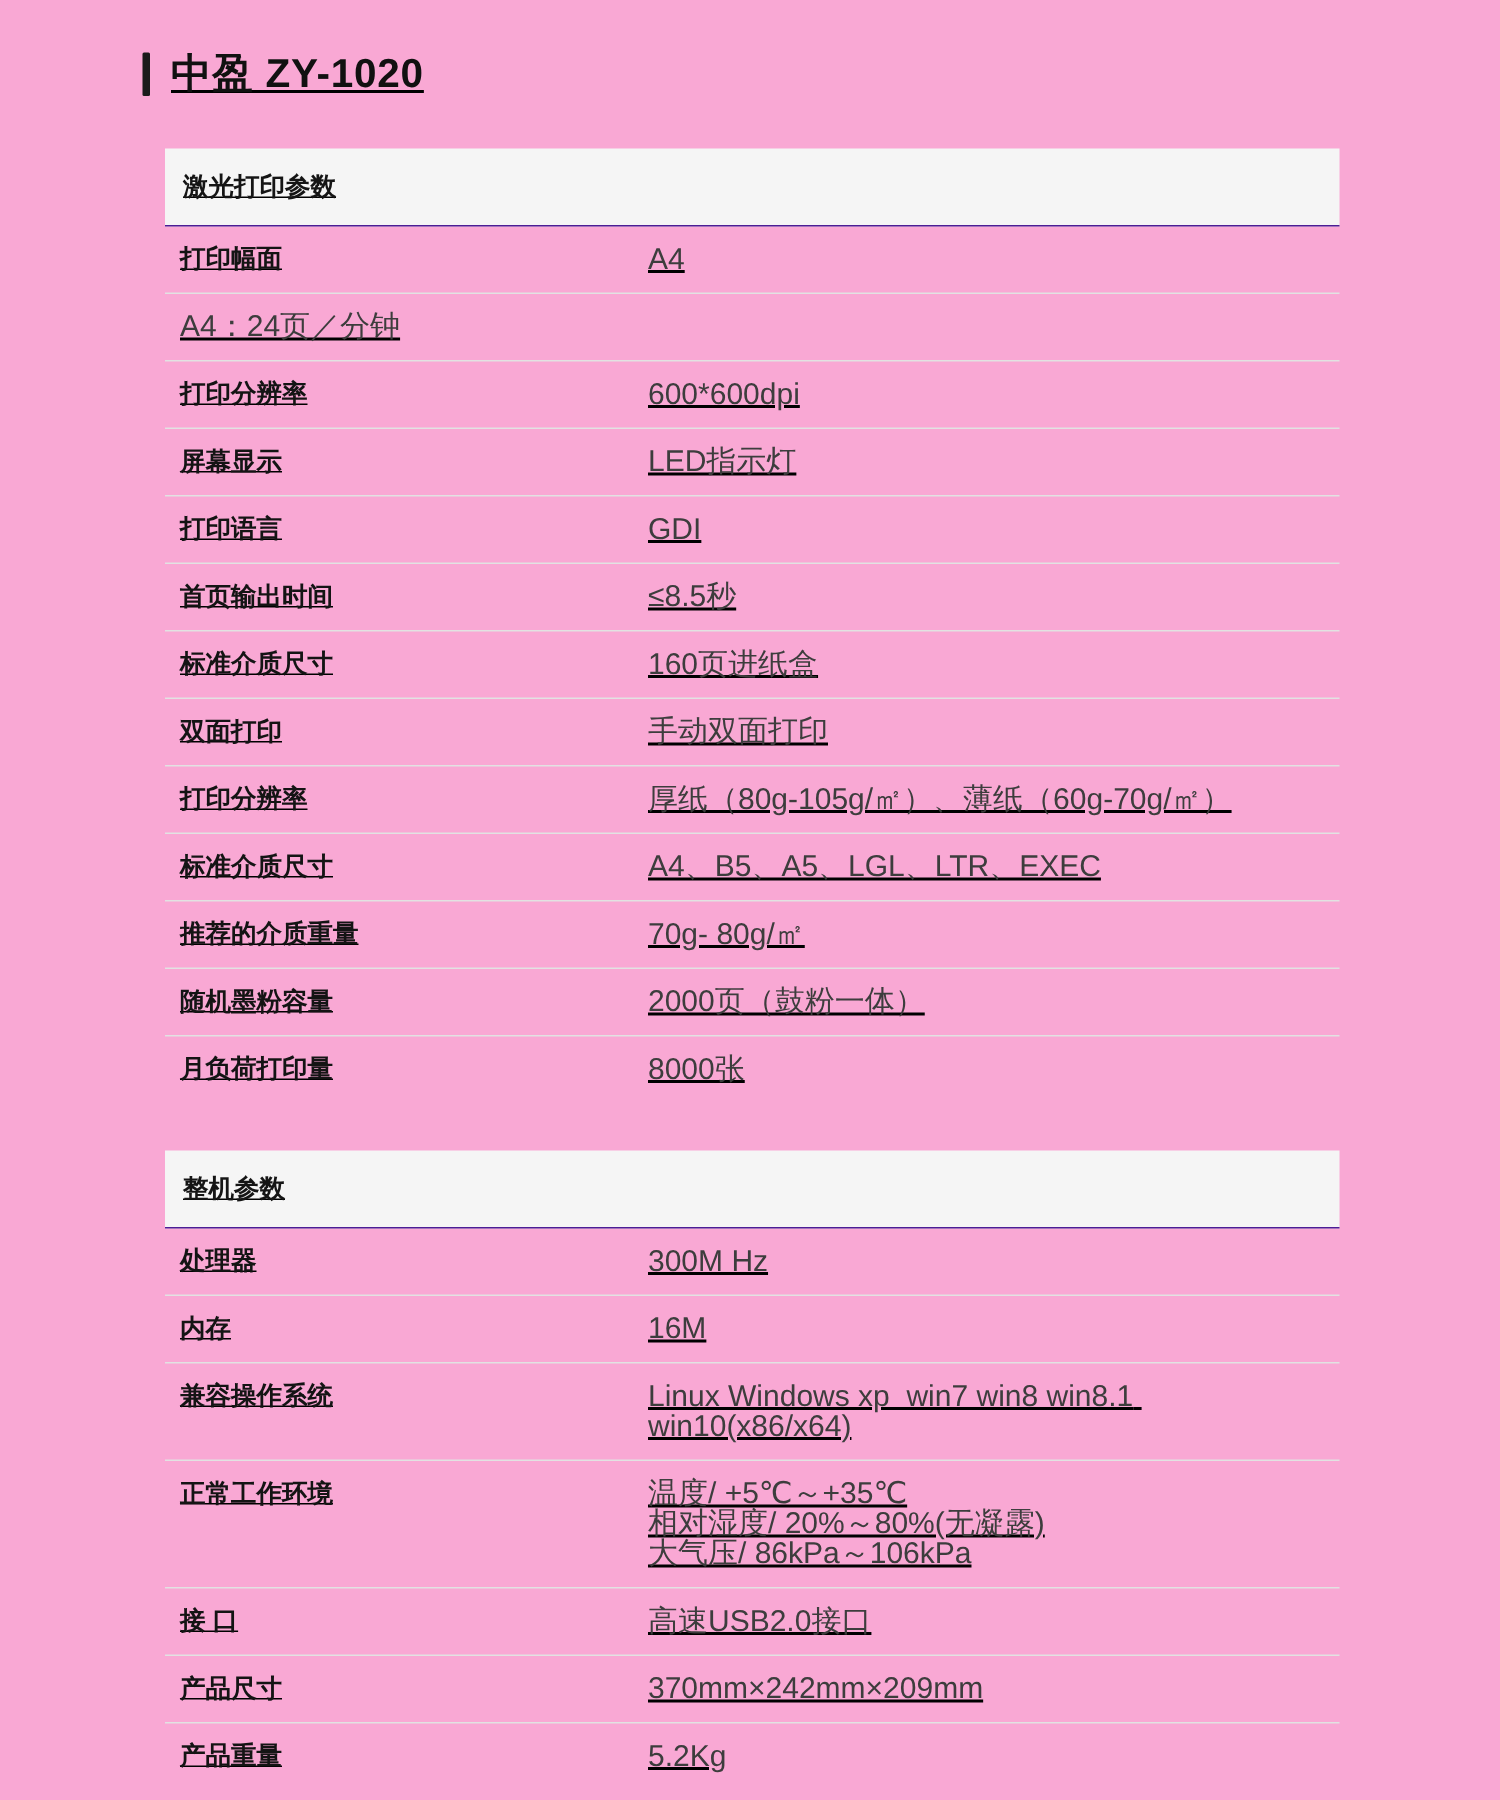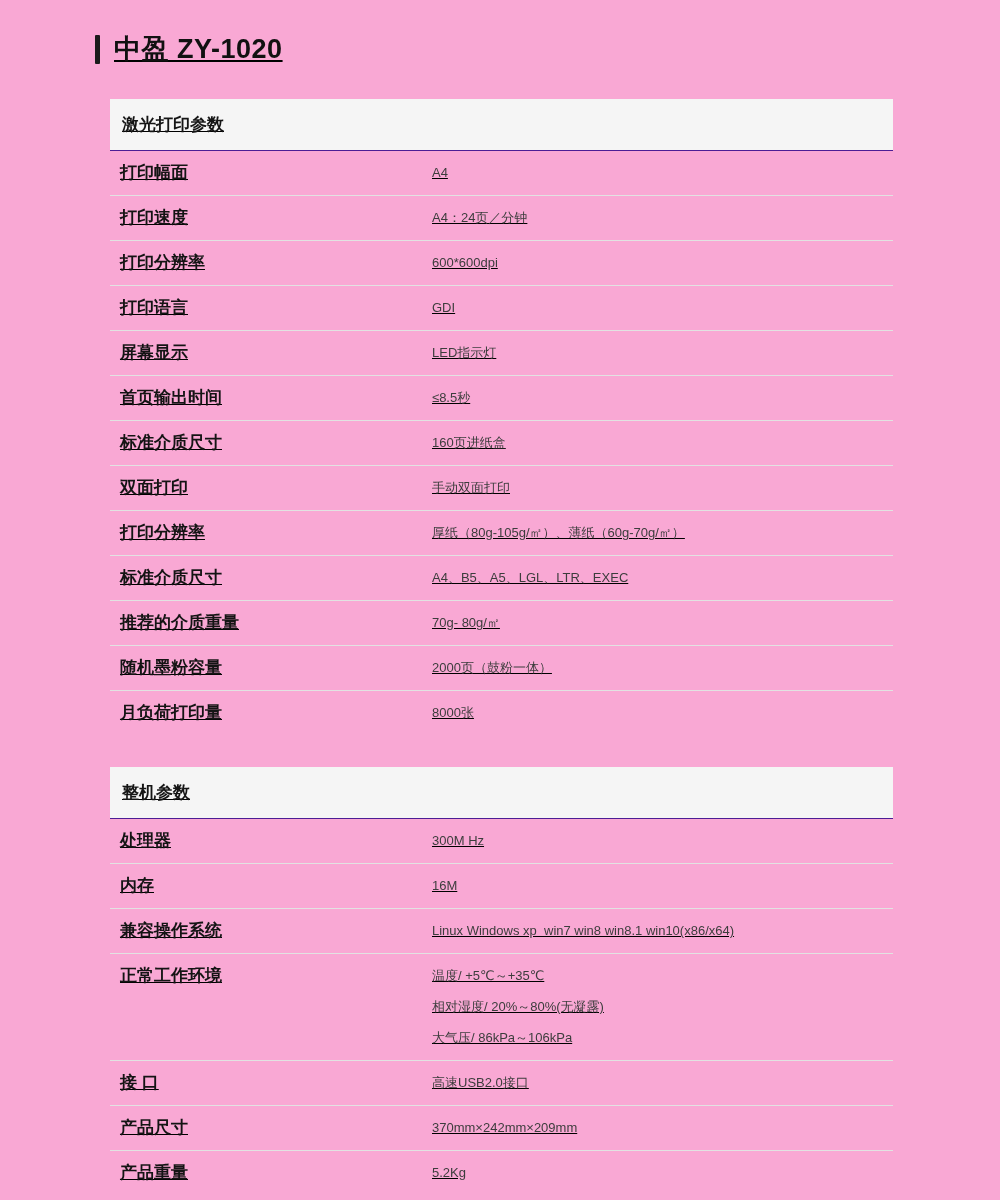--- a/index.html
+++ b/index.html
@@ -67,26 +67,26 @@
   .spec-row:last-child { border-bottom: none; }
   .spec-label {
     width: 312px;
     flex-shrink: 0;
     font-size: 17px;
     font-weight: bold;
     line-height: 20px;
     color: #141414;
   }
   .spec-value {
-    font-size: 13px;
+    font-size: 20px;
     line-height: 20px;
     color: #3d3d3d;
     white-space: pre-wrap;
   }
-  .value-line + .value-line { margin-top: 11px; }
+  .value-line + .value-line { }
 </style>
 </head>
 <body>
 
 <div class="page">
 
   <div class="title-wrap">
     <span class="accent-bar"></span>
     <h1 class="page-title">中盈 ZY-1020</h1>
   </div>
@@ -94,37 +94,36 @@
   <div class="spec-tables">
   <div class="section">
     <div class="section-header">激光打印参数</div>
     <div class="section-body">
   <div class="spec-row">
     <div class="spec-label">打印幅面</div>
     <div class="spec-value"><div class="value-line">A4</div></div>
   </div>
 
   <div class="spec-row">
-    <div class="spec-label">打印速度</div>
     <div class="spec-value"><div class="value-line">A4：24页／分钟</div></div>
   </div>
 
   <div class="spec-row">
     <div class="spec-label">打印分辨率</div>
     <div class="spec-value"><div class="value-line">600*600dpi</div></div>
   </div>
 
   <div class="spec-row">
+    <div class="spec-label">屏幕显示</div>
+    <div class="spec-value"><div class="value-line">LED指示灯</div></div>
+  </div>
+
+  <div class="spec-row">
     <div class="spec-label">打印语言</div>
     <div class="spec-value"><div class="value-line">GDI</div></div>
-  </div>
-
-  <div class="spec-row">
-    <div class="spec-label">屏幕显示</div>
-    <div class="spec-value"><div class="value-line">LED指示灯</div></div>
   </div>
 
   <div class="spec-row">
     <div class="spec-label">首页输出时间</div>
     <div class="spec-value"><div class="value-line">≤8.5秒</div></div>
   </div>
 
   <div class="spec-row">
     <div class="spec-label">标准介质尺寸</div>
     <div class="spec-value"><div class="value-line">160页进纸盒</div></div>

